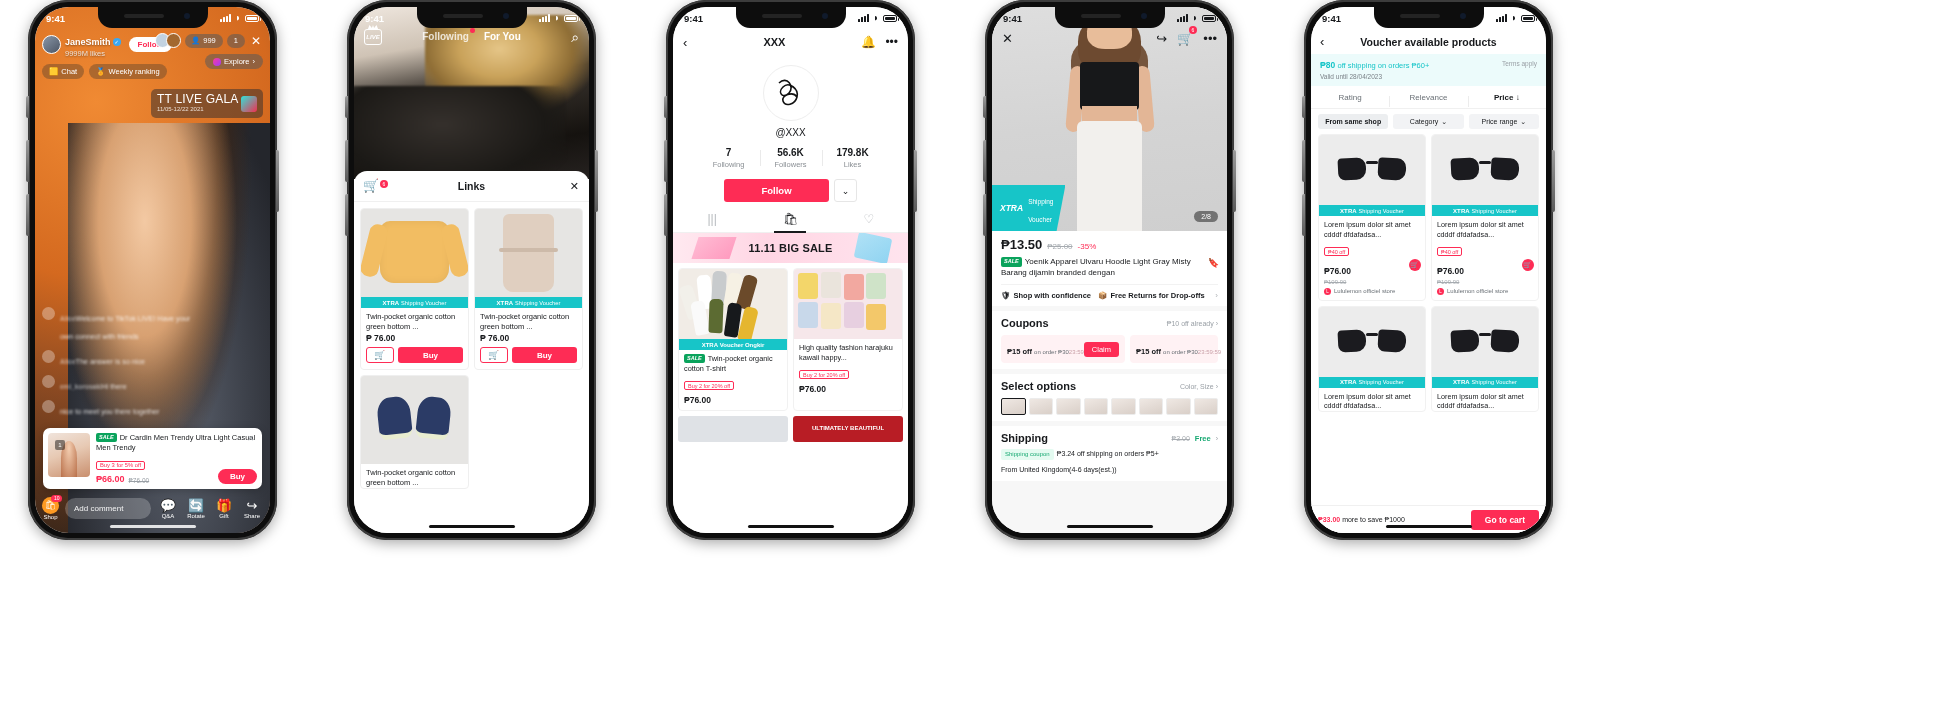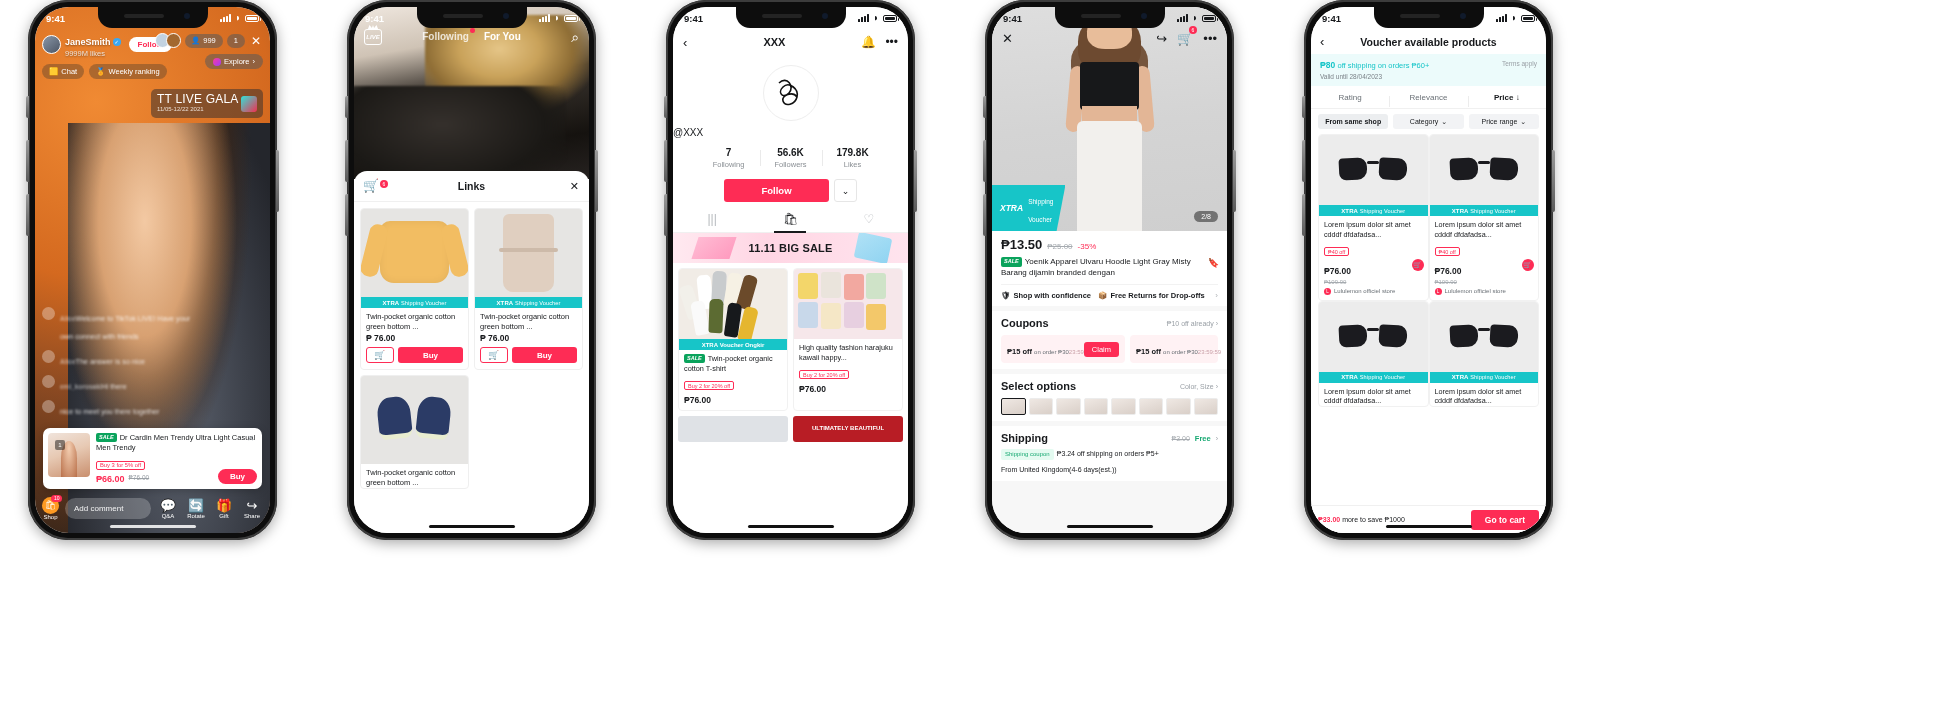--- a/index.html
+++ b/index.html
@@ -110,21 +110,21 @@
   .p1-msg .mn{color:rgba(255,255,255,.55);font-size:6.5px;font-weight:bold;line-height:1.3;filter:blur(1.1px)}
   .p1-msg .mb{color:rgba(255,255,255,.85);font-size:7.2px;line-height:1.35;filter:blur(1.1px)}
   .p1-card{position:absolute;left:8px;right:8px;bottom:44px;background:#fff;border-radius:7px;padding:5px;display:flex;gap:6px;z-index:25;box-shadow:0 2px 8px rgba(0,0,0,.22)}
   .p1-card-img{width:42px;height:44px;border-radius:4px;flex:none;background:linear-gradient(160deg,#f0e4dc 0%,#e7c9b3 45%,#c98f6e 100%);position:relative;overflow:hidden;}
   .p1-card-img::after{content:"";position:absolute;left:30%;top:18%;width:40%;height:82%;background:radial-gradient(ellipse at 50% 20%,#f3cdb0,#b9704a);border-radius:50% 50% 0 0;}
   .p1-num{position:absolute;left:7px;top:7px;width:10px;height:10px;background:rgba(0,0,0,.45);border-radius:2px;color:#fff;font-size:6px;display:flex;align-items:center;justify-content:center;z-index:3}
   .p1-card-body{flex:1;min-width:0;position:relative}
   .sale-tag{display:inline-block;background:#0aa35c;color:#fff;font-size:5.5px;font-weight:bold;font-style:italic;padding:1px 3px;border-radius:2px;vertical-align:1px;margin-right:3px}
   .p1-title{font-size:7.5px;color:#17191c;line-height:1.33;}
   .p1-promo{display:inline-block;border:1px solid #fe2c55;color:#fe2c55;font-size:5.8px;padding:.5px 3px;border-radius:2px;margin-top:2px;}
-  .p1-prow{display:flex;align-items:flex-start;gap:4px;margin-top:3px}
+  .p1-prow{display:flex;align-items:flex-end;gap:4px;margin-top:3px}
   .p1-price{color:#fe2c55;font-size:9px;font-weight:bold}
   .p1-old{color:#9aa0a6;font-size:6.5px;text-decoration:line-through}
   .p1-buy{position:absolute;right:0;bottom:0;background:#fe2c55;color:#fff;font-size:8px;font-weight:bold;padding:3px 12px;border-radius:11px}
   .p1-cardx{position:absolute;right:3px;top:1px;font-size:8px;color:#aeb2b8}
   .p1-bottom{position:absolute;left:0;right:0;bottom:10px;height:30px;display:flex;align-items:center;padding:0 7px;gap:6px;z-index:26}
   .p1-shop{position:relative;display:flex;flex-direction:column;align-items:center;color:#fff;font-size:6px;flex:none}
   .p1-shop .ic{width:17px;height:17px;border-radius:50%;background:#fe9a22;display:flex;align-items:center;justify-content:center;font-size:9px}
   .p1-badge{position:absolute;top:-2px;right:-3px;background:#fe2c55;color:#fff;font-size:5px;border-radius:6px;padding:0 2.5px;line-height:7px;height:7px}
   .p1-input{flex:1;height:21px;border-radius:11px;background:rgba(255,255,255,.22);color:rgba(255,255,255,.92);font-size:8px;display:flex;align-items:center;padding:0 9px}
   .p1-act{display:flex;flex-direction:column;align-items:center;color:#fff;font-size:6px;width:22px;flex:none}
@@ -172,21 +172,21 @@
   .p2-cartbtn{width:28px;height:16px;border:1px solid #fe2c55;border-radius:3px;display:flex;align-items:center;justify-content:center;color:#fe2c55;font-size:9px}
   .p2-buy{flex:1;height:16px;background:#fe2c55;color:#fff;font-size:8px;font-weight:bold;border-radius:3px;display:flex;align-items:center;justify-content:center}
 
   
   .p3{position:absolute;inset:0;background:#fff;padding-top:22px}
   .p3-hdr{height:26px;display:flex;align-items:center;justify-content:space-between;padding:0 10px}
   .p3-hdr .back{font-size:13px;color:#17191c}
   .p3-hdr .ttl{font-size:11px;font-weight:bold;color:#17191c}
   .p3-hdr .rt{display:flex;gap:9px;font-size:12px;color:#17191c;align-items:center}
   .p3-ava{width:56px;height:56px;border-radius:50%;margin:10px auto 0;border:1px solid #eee;display:flex;align-items:center;justify-content:center;overflow:hidden}
-  .p3-handle{font-size:10px;color:#17191c;margin-top:6px}
+  .p3-handle{text-align:center;font-size:10px;color:#17191c;margin-top:6px}
   .p3-stats{display:flex;justify-content:center;gap:0;margin-top:9px}
   .p3-stat{width:62px;text-align:center;position:relative}
   .p3-stat + .p3-stat::before{content:"";position:absolute;left:0;top:3px;height:16px;width:1px;background:#eaeaea}
   .p3-stat .v{font-size:10px;font-weight:bold;color:#17191c}
   .p3-stat .l{font-size:7.5px;color:#8a8f94;margin-top:2px}
   .p3-followrow{display:flex;justify-content:center;gap:5px;margin-top:10px}
   .p3-followbtn{width:105px;height:23px;background:#fe2c55;color:#fff;font-size:9.5px;font-weight:bold;border-radius:3px;display:flex;align-items:center;justify-content:center}
   .p3-caret{width:23px;height:23px;border:1px solid #e6e6e6;border-radius:3px;display:flex;align-items:center;justify-content:center;font-size:9px;color:#17191c}
   .p3-tabs{display:flex;margin-top:10px;border-bottom:1px solid #f0f0f0}
   .p3-tab{flex:1;text-align:center;padding-bottom:6px;font-size:12px;color:#b6babe;position:relative}
@@ -272,21 +272,21 @@
   .p5-v2{font-size:6.5px;color:#7b8288;margin-top:3px}
   .p5-terms{position:absolute;right:9px;font-size:6.5px;color:#9aa0a6}
   .p5-vrow{position:relative}
   .p5-sortbar{display:flex;align-items:center;height:23px;border-bottom:1px solid #f0f0f0}
   .p5-sort{flex:1;text-align:center;font-size:8px;color:#6a7076;position:relative}
   .p5-sort.on{color:#17191c;font-weight:bold}
   .p5-sort + .p5-sort::before{content:"";position:absolute;left:0;top:3px;height:11px;width:1px;background:#ececec}
   .p5-filters{display:flex;gap:5px;padding:5px 7px}
   .p5-f{flex:1;height:15px;border-radius:3px;background:#f2f3f5;font-size:7px;color:#17191c;display:flex;align-items:center;justify-content:center;gap:3px}
   .p5-f.on{background:#eceef0;font-weight:bold}
-  .p5-grid{display:grid;grid-template-columns:1fr 1fr;padding:0 7px}
+  .p5-grid{display:grid;grid-template-columns:1fr 1fr;gap:5px;padding:0 7px}
   .p5-card{border:1px solid #f1f1f1;border-radius:4px;overflow:hidden;background:#fff}
   .p5-img{height:70px;background:#ececec;position:relative;display:flex;align-items:center;justify-content:center}
   .glasses{position:relative;width:68px;height:24px}
   .glasses i{position:absolute;top:0;width:28px;height:22px;background:#1b1b1f;border-radius:4px 9px 10px 7px}
   .glasses i:first-child{left:0;transform:rotate(-3deg)}
   .glasses i:last-child{right:0;transform:rotate(3deg)}
   .glasses b{position:absolute;left:28px;top:3px;width:12px;height:3px;background:#1b1b1f;border-radius:2px}
   .p5-pname{font-size:7.2px;color:#17191c;line-height:1.36;padding:4px 5px 0}
   .p5-off{display:inline-block;border:1px solid #fe2c55;color:#fe2c55;font-size:5.5px;padding:.5px 3px;border-radius:2px;margin:3px 5px 0}
   .p5-prow{display:flex;align-items:center;padding:2px 5px 0;position:relative}

